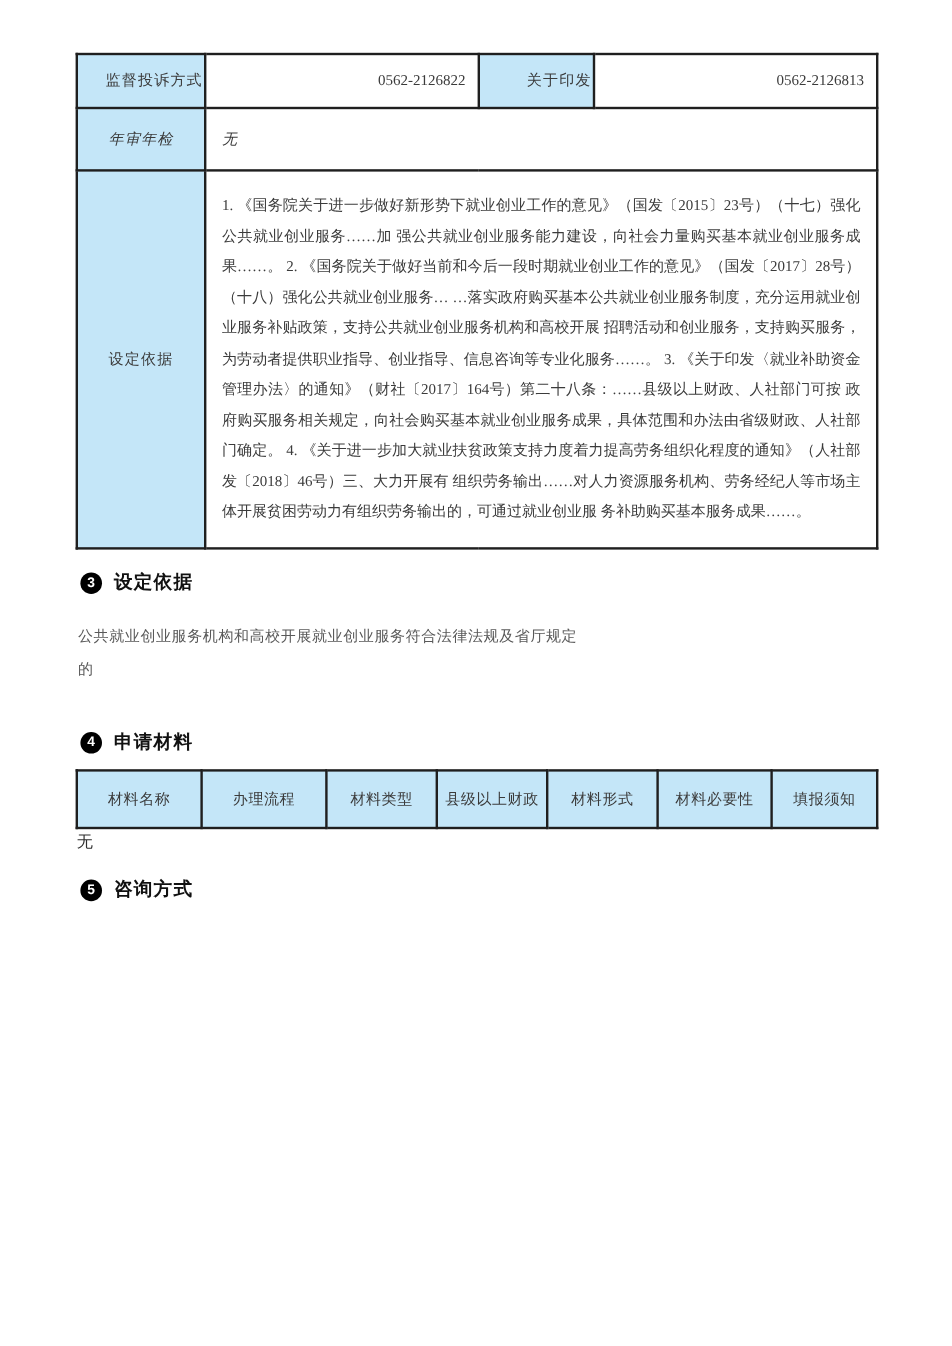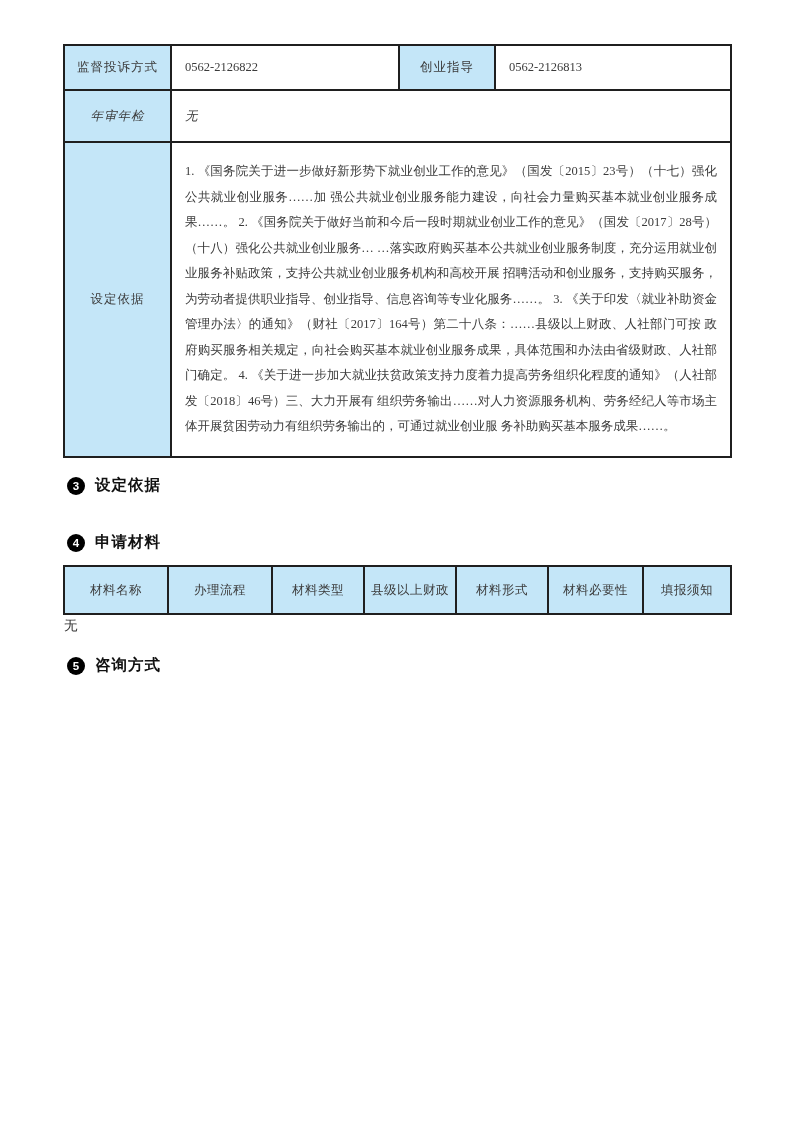--- a/index.html
+++ b/index.html
@@ -34,21 +34,21 @@
     background: var(--cell-bg, #c4e6f8);
     text-align: center;
     letter-spacing: 1px;
   }
   td.value-cell {
     background: #ffffff;
     text-align: left;
     padding-left: 13px;
     padding-right: 10px;
   }
-  tr.row-1 td { height: 41px; }
+  tr.row-1 td { height: 41px; text-align: right; }
   tr.row-2 td { height: 48px; font-style: italic; }
   td.basis-text-cell {
     padding: 9px 13px;
     line-height: 25.5px;
     text-align: justify;
     height: 295px;
     vertical-align: middle;
   }
   
   .section-heading {
@@ -123,37 +123,41 @@
     <colgroup>
       <col style="width:107px">
       <col style="width:228px">
       <col style="width:96px">
       <col style="width:236px">
     </colgroup>
     <tbody>
         <tr class="row-1">
       <td class="label-cell">监督投诉方式</td>
       <td class="value-cell">0562-2126822</td>
-      <td class="label-cell">创业指导</td>
+      <td class="label-cell">关于印发</td>
       <td class="value-cell">0562-2126813</td>
     </tr>
     <tr class="row-2">
       <td class="label-cell">年审年检</td>
       <td class="value-cell" colspan="3">无</td>
     </tr>
     <tr class="row-3">
       <td class="label-cell">设定依据</td>
       <td class="value-cell basis-text-cell" colspan="3">1. 《国务院关于进一步做好新形势下就业创业工作的意见》（国发〔2015〕23号）（十七）强化公共就业创业服务……加 强公共就业创业服务能力建设，向社会力量购买基本就业创业服务成果……。 2. 《国务院关于做好当前和今后一段时期就业创业工作的意见》（国发〔2017〕28号）（十八）强化公共就业创业服务… …落实政府购买基本公共就业创业服务制度，充分运用就业创业服务补贴政策，支持公共就业创业服务机构和高校开展 招聘活动和创业服务，支持购买服务，为劳动者提供职业指导、创业指导、信息咨询等专业化服务……。 3. 《关于印发〈就业补助资金管理办法〉的通知》（财社〔2017〕164号）第二十八条：……县级以上财政、人社部门可按 政府购买服务相关规定，向社会购买基本就业创业服务成果，具体范围和办法由省级财政、人社部门确定。 4. 《关于进一步加大就业扶贫政策支持力度着力提高劳务组织化程度的通知》（人社部发〔2018〕46号）三、大力开展有 组织劳务输出……对人力资源服务机构、劳务经纪人等市场主体开展贫困劳动力有组织劳务输出的，可通过就业创业服 务补助购买基本服务成果……。</td>
     </tr>
   </tbody>
     </table>
 
   <div class="section-heading heading-3">
     <span class="num-badge">3</span>
     <span>设定依据</span>
+  </div>
+  <div class="acceptance-body">
+    <div>公共就业创业服务机构和高校开展就业创业服务符合法律法规及省厅规定</div>
+    <div>的</div>
   </div>
 
   <div class="section-heading heading-4">
     <span class="num-badge">4</span>
     <span>申请材料</span>
   </div>
 
   <table class="materials-table">
     <colgroup>
       <col style="width:104px">

